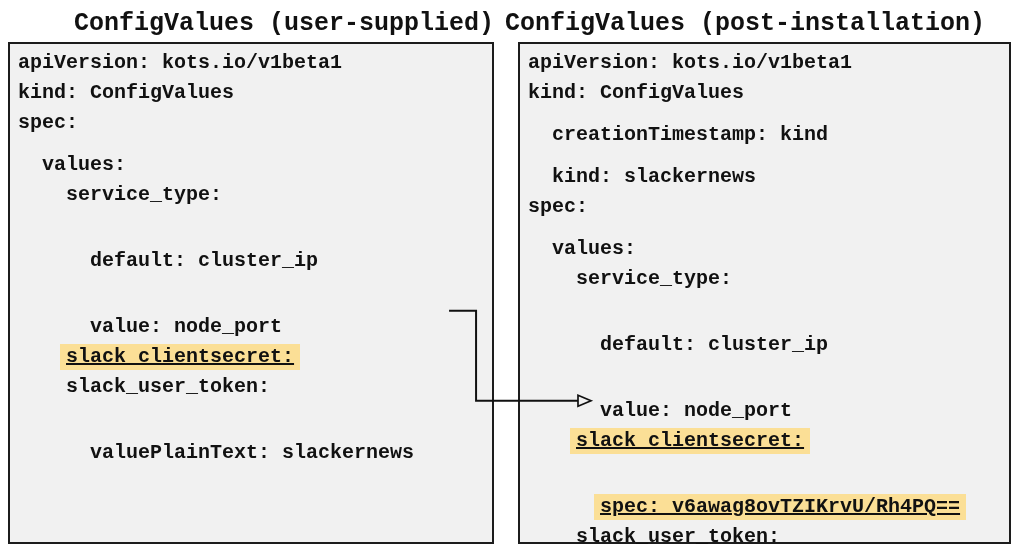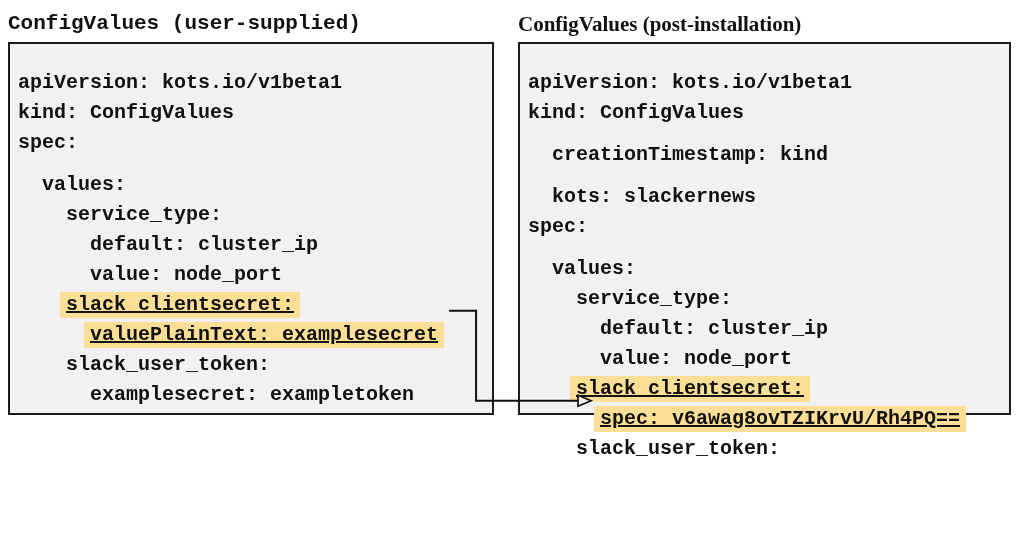--- a/index.html
+++ b/index.html
@@ -7,44 +7,44 @@
     position:relative;
     width:1019px;height:559px;
     background:#ffffff;
     font-family:"Liberation Mono","DejaVu Sans Mono",monospace;
     font-weight:bold;
     color:var(--text,#111111);
     overflow:hidden;
   }
   .title{
     position:absolute;top:11px;
-    font-size:21px;line-height:26px;
-    text-align:left;
+    font-size:25px;line-height:26px;
+    text-align:right;
     white-space:pre;
   }
   #title-0{left:8px;width:486px;}
-  #title-1{left:518px;width:493px;font-family:Liberation Serif, serif;}
+  #title-1{left:492px;width:493px;}
   .panel{
-    position:absolute;top:42px;height:373px;
+    position:absolute;top:42px;height:502px;
     background:var(--panel-bg,#f1f1f1);
     border:2px solid var(--panel-border,#1c1c1c);
     box-sizing:border-box;
-    padding-top:24px;
+    padding-top:4px;
   }
   #panel-0{left:8px;width:486px;}
   #panel-1{left:518px;width:493px;}
   .line{
     height:30px;line-height:30px;
     font-size:20px;
     white-space:pre;
   }
   .ind0{padding-left:8px;}
   .ind1{padding-left:32px;margin-top:12px;}
   .ind2{padding-left:56px;}
-  .ind3{padding-left:80px;}
+  .ind3{padding-left:80px;margin-top:36px;}
   .hl{
     background:var(--highlight,#fbdf96);
     display:inline-block;
     line-height:26px;
     padding:0 6px;
     margin-left:-6px;
     vertical-align:middle;
     text-decoration:underline;
   }
   #arrow-svg{
@@ -66,30 +66,29 @@
 
   <div class="panel" id="panel-0">
       <div class="line ind0"><span>apiVersion: kots.io/v1beta1</span></div>
       <div class="line ind0"><span>kind: ConfigValues</span></div>
       <div class="line ind0"><span>spec:</span></div>
       <div class="line ind1"><span>values:</span></div>
       <div class="line ind2"><span>service_type:</span></div>
       <div class="line ind3"><span>default: cluster_ip</span></div>
       <div class="line ind3"><span>value: node_port</span></div>
       <div class="line ind2"><span class="hl">slack_clientsecret:</span></div>
-      <div class="line ind3"><span class="hl">valuePlainText: examplesecret</span></div>
       <div class="line ind2"><span>slack_user_token:</span></div>
-      <div class="line ind3"><span>examplesecret: exampletoken</span></div>
+      <div class="line ind3"><span>valuePlainText: slackernews</span></div>
     </div>
 
   <div class="panel" id="panel-1">
       <div class="line ind0"><span>apiVersion: kots.io/v1beta1</span></div>
       <div class="line ind0"><span>kind: ConfigValues</span></div>
       <div class="line ind1"><span>creationTimestamp: kind</span></div>
-      <div class="line ind1"><span>kots: slackernews</span></div>
+      <div class="line ind1"><span>kind: slackernews</span></div>
       <div class="line ind0"><span>spec:</span></div>
       <div class="line ind1"><span>values:</span></div>
       <div class="line ind2"><span>service_type:</span></div>
       <div class="line ind3"><span>default: cluster_ip</span></div>
       <div class="line ind3"><span>value: node_port</span></div>
       <div class="line ind2"><span class="hl">slack_clientsecret:</span></div>
       <div class="line ind3"><span class="hl">spec: v6awag8ovTZIKrvU/Rh4PQ==</span></div>
       <div class="line ind2"><span>slack_user_token:</span></div>
     </div>
 

